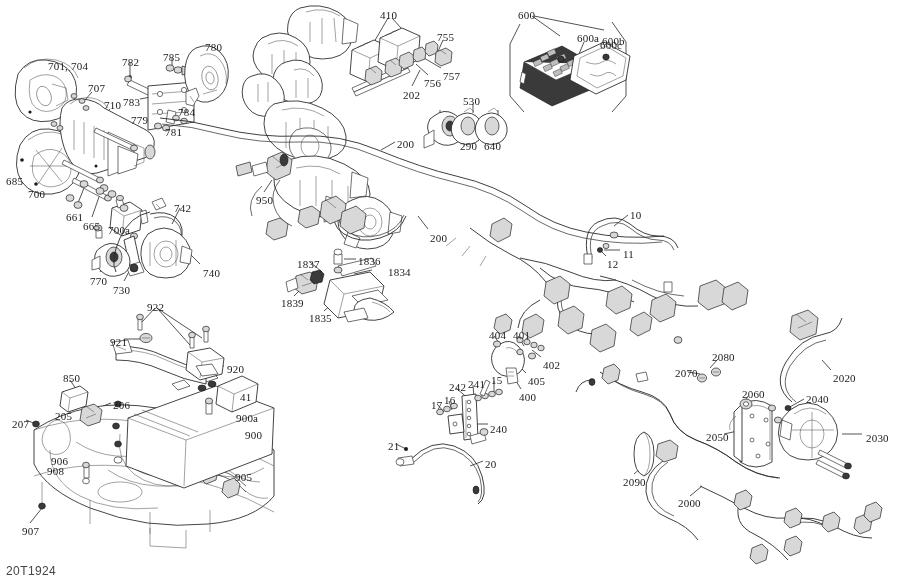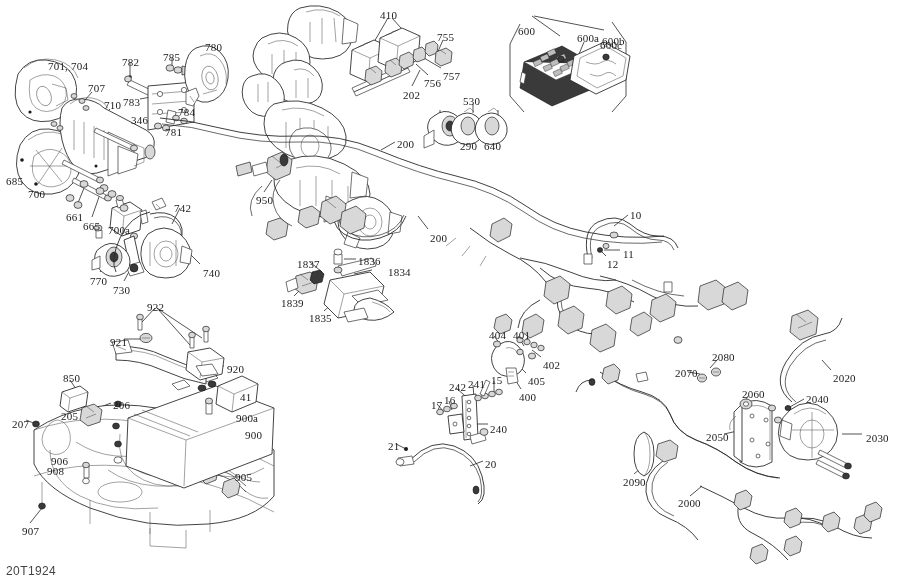--- a/index.html
+++ b/index.html
@@ -620,39 +620,39 @@
 </svg>
 
 <div id="labels">
       <div class="lbl" style="left: 48px; top: 61px;">701, 704</div>
       <div class="lbl" style="left: 88px; top: 83px;">707</div>
       <div class="lbl" style="left: 104px; top: 100px;">710</div>
       <div class="lbl" style="left: 122px; top: 57px;">782</div>
       <div class="lbl" style="left: 163px; top: 52px;">785</div>
       <div class="lbl" style="left: 205px; top: 42px;">780</div>
       <div class="lbl" style="left: 123px; top: 97px;">783</div>
-      <div class="lbl" style="left: 131px; top: 115px;">346</div>
+      <div class="lbl" style="left: 131px; top: 115px;">779</div>
       <div class="lbl" style="left: 165px; top: 127px;">781</div>
       <div class="lbl" style="left: 178px; top: 107px;">784</div>
       <div class="lbl" style="left: 6px; top: 176px;">685</div>
       <div class="lbl" style="left: 28px; top: 189px;">700</div>
       <div class="lbl" style="left: 66px; top: 212px;">661</div>
       <div class="lbl" style="left: 83px; top: 221px;">665</div>
       <div class="lbl" style="left: 108px; top: 225px;">700a</div>
       <div class="lbl" style="left: 174px; top: 203px;">742</div>
       <div class="lbl" style="left: 203px; top: 268px;">740</div>
       <div class="lbl" style="left: 90px; top: 276px;">770</div>
       <div class="lbl" style="left: 113px; top: 285px;">730</div>
       <div class="lbl" style="left: 256px; top: 195px;">950</div>
       <div class="lbl" style="left: 380px; top: 10px;">410</div>
       <div class="lbl" style="left: 437px; top: 32px;">755</div>
       <div class="lbl" style="left: 443px; top: 71px;">757</div>
       <div class="lbl" style="left: 424px; top: 78px;">756</div>
       <div class="lbl" style="left: 403px; top: 90px;">202</div>
-      <div class="lbl" style="left: 518px; top: 10px; margin-top: 16px;">600</div>
+      <div class="lbl" style="left: 518px; top: 10px;">600</div>
       <div class="lbl" style="left: 552px; top: 40px; margin-left: 48px;">600c</div>
       <div class="lbl" style="left: 577px; top: 33px;">600a</div>
       <div class="lbl" style="left: 602px; top: 36px;">600b</div>
       <div class="lbl" style="left: 463px; top: 96px;">530</div>
       <div class="lbl" style="left: 460px; top: 141px;">290</div>
       <div class="lbl" style="left: 484px; top: 141px;">640</div>
       <div class="lbl" style="left: 397px; top: 139px;">200</div>
       <div class="lbl" style="left: 430px; top: 233px;">200</div>
       <div class="lbl" style="left: 630px; top: 210px;">10</div>
       <div class="lbl" style="left: 623px; top: 249px;">11</div>
@@ -673,21 +673,21 @@
       <div class="lbl" style="left: 431px; top: 400px;">17</div>
       <div class="lbl" style="left: 444px; top: 395px;">16</div>
       <div class="lbl" style="left: 490px; top: 424px;">240</div>
       <div class="lbl" style="left: 388px; top: 441px;">21</div>
       <div class="lbl" style="left: 485px; top: 459px;">20</div>
       <div class="lbl" style="left: 147px; top: 302px;">922</div>
       <div class="lbl" style="left: 110px; top: 337px;">921</div>
       <div class="lbl" style="left: 227px; top: 364px;">920</div>
       <div class="lbl" style="left: 63px; top: 373px;">850</div>
       <div class="lbl" style="left: 113px; top: 400px;">206</div>
-      <div class="lbl" style="left: 61px; top: 411px;">205</div>
+      <div class="lbl" style="left: 55px; top: 411px;">205</div>
       <div class="lbl" style="left: 12px; top: 419px;">207</div>
       <div class="lbl" style="left: 240px; top: 392px;">41</div>
       <div class="lbl" style="left: 236px; top: 413px;">900a</div>
       <div class="lbl" style="left: 245px; top: 430px;">900</div>
       <div class="lbl" style="left: 51px; top: 456px;">906</div>
       <div class="lbl" style="left: 47px; top: 466px;">908</div>
       <div class="lbl" style="left: 235px; top: 472px;">905</div>
       <div class="lbl" style="left: 22px; top: 526px;">907</div>
       <div class="lbl" style="left: 712px; top: 352px;">2080</div>
       <div class="lbl" style="left: 675px; top: 368px;">2070</div>

